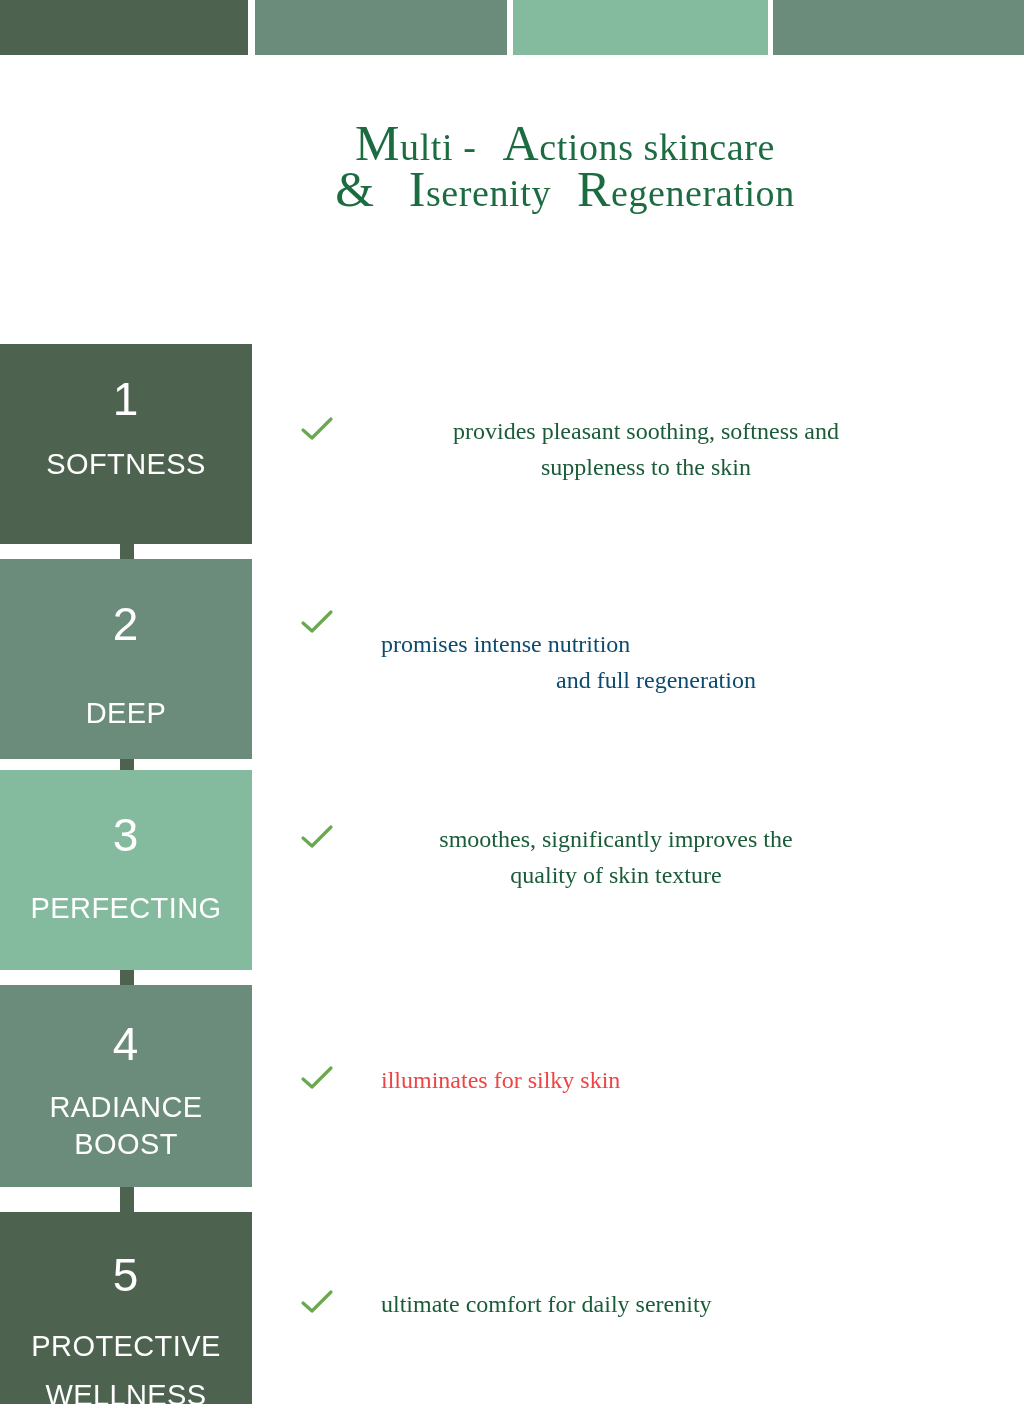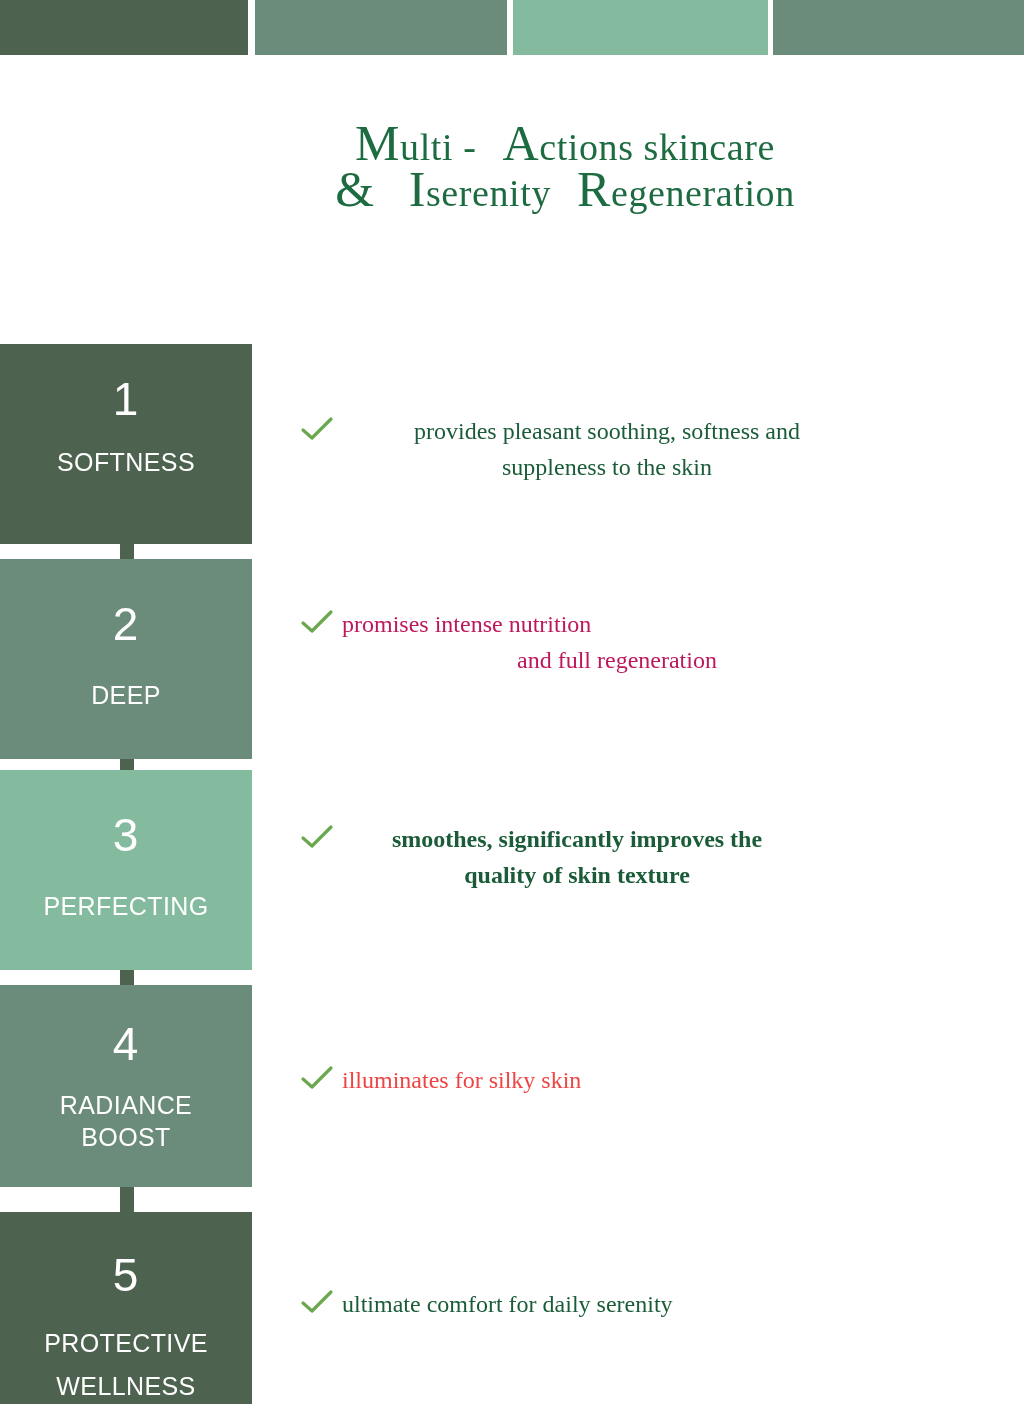--- a/index.html
+++ b/index.html
@@ -75,42 +75,42 @@
     text-align: center;
     box-sizing: border-box;
   }
   .step-num {
     font-size: 46px;
     font-weight: 300;
     line-height: 1;
     letter-spacing: 1px;
   }
   .step-label {
-    font-size: 25px;
+    font-size: 29px;
     font-weight: 300;
     line-height: 1.28;
     letter-spacing: 0.4px;
     white-space: pre-line;
   }
   .connector {
     position: absolute;
     left: 120px;
     width: 14px;
     background: #4e6250;
   }
 
   
   #step-1 { top: 0px;   height: 200px; padding-top: 32px; }
   #step-2 { top: 215px; height: 200px; padding-top: 42px; }
   #step-3 { top: 426px; height: 200px; padding-top: 42px; }
   #step-4 { top: 641px; height: 202px; padding-top: 36px; }
   #step-5 { top: 868px; height: 192px; padding-top: 40px; }
 
   #step-1 .step-label { margin-top: 24px; }
-  #step-2 .step-label { margin-top: 32px; }
+  #step-2 .step-label { margin-top: 48px; }
   #step-3 .step-label { margin-top: 32px; }
   #step-4 .step-label { margin-top: 22px; }
   #step-5 .step-label { margin-top: 24px; line-height: 1.7; }
 
   #conn-1 { top: 200px;  height: 16px; }
   #conn-2 { top: 415px;  height: 12px; }
   #conn-3 { top: 626px;  height: 16px; }
   #conn-4 { top: 843px;  height: 26px; }
 
   
@@ -119,20 +119,21 @@
     left: 300px;
     top: 0;
     width: 700px;
   }
   .benefit {
     position: absolute;
     left: 0;
     width: 620px;
     display: flex;
     align-items: flex-start;
+    gap: 39px;
   }
   .check-icon {
     flex: 0 0 auto;
     width: 34px;
     height: 28px;
     margin-right: 8px;
     margin-top: 3px;
   }
   .benefit-text {
     font-family: "Liberation Serif", "DejaVu Serif", serif;
@@ -219,30 +220,30 @@
     <span class="benefit-text" style="color: rgb(27, 92, 56);">provides pleasant soothing, softness and
 suppleness to the skin</span>
   </div>
 
   <div class="benefit" id="benefit-2">
     <span class="check-icon">
       <svg width="34" height="28" viewBox="0 0 34 28">
           <path d="M3 14 L12 22 L31 3" fill="none" stroke="#6aa84f" stroke-width="3.2" stroke-linecap="round" stroke-linejoin="round"></path>
         </svg>
     </span>
-    <span class="benefit-text" style="color: #be185d;"><span>promises intense nutrition</span><br><span class="second-indent">and full regeneration</span></span>
+    <span class="benefit-text" style="color: #0c4a6e; margin-top: 20px;"><span>promises intense nutrition</span><br><span class="second-indent">and full regeneration</span></span>
   </div>
 
   <div class="benefit" id="benefit-3">
     <span class="check-icon">
       <svg width="34" height="28" viewBox="0 0 34 28">
           <path d="M3 14 L12 22 L31 3" fill="none" stroke="#6aa84f" stroke-width="3.2" stroke-linecap="round" stroke-linejoin="round"></path>
         </svg>
     </span>
-    <span class="benefit-text" style="color: rgb(27, 92, 56); font-weight: bold;">smoothes, significantly improves the
+    <span class="benefit-text" style="color: rgb(27, 92, 56);">smoothes, significantly improves the
 quality of skin texture</span>
   </div>
 
   <div class="benefit" id="benefit-4">
     <span class="check-icon">
       <svg width="34" height="28" viewBox="0 0 34 28">
           <path d="M3 14 L12 22 L31 3" fill="none" stroke="#6aa84f" stroke-width="3.2" stroke-linecap="round" stroke-linejoin="round"></path>
         </svg>
     </span>
     <span class="benefit-text" style="color: #ef4444;">illuminates for silky skin</span>

